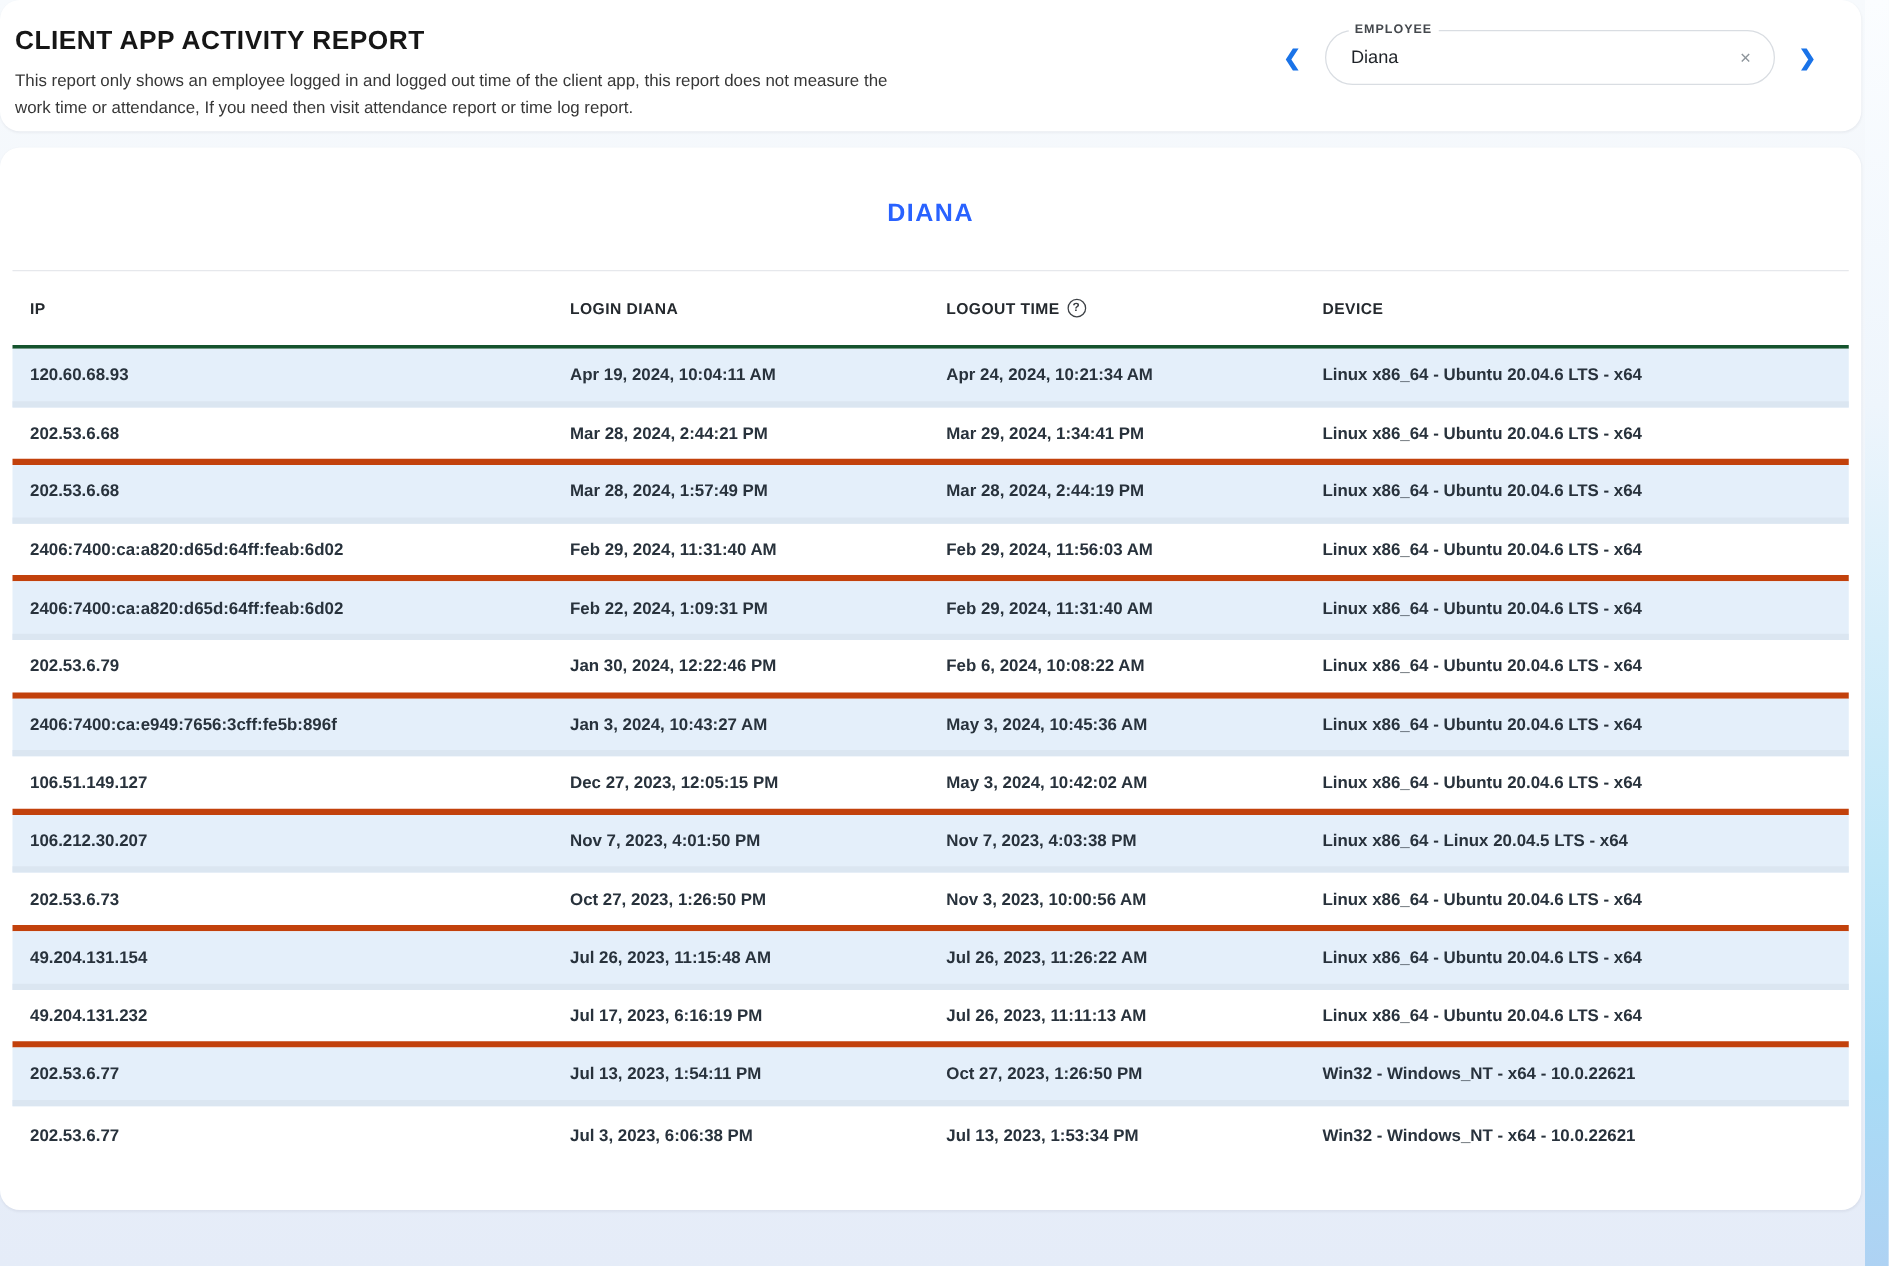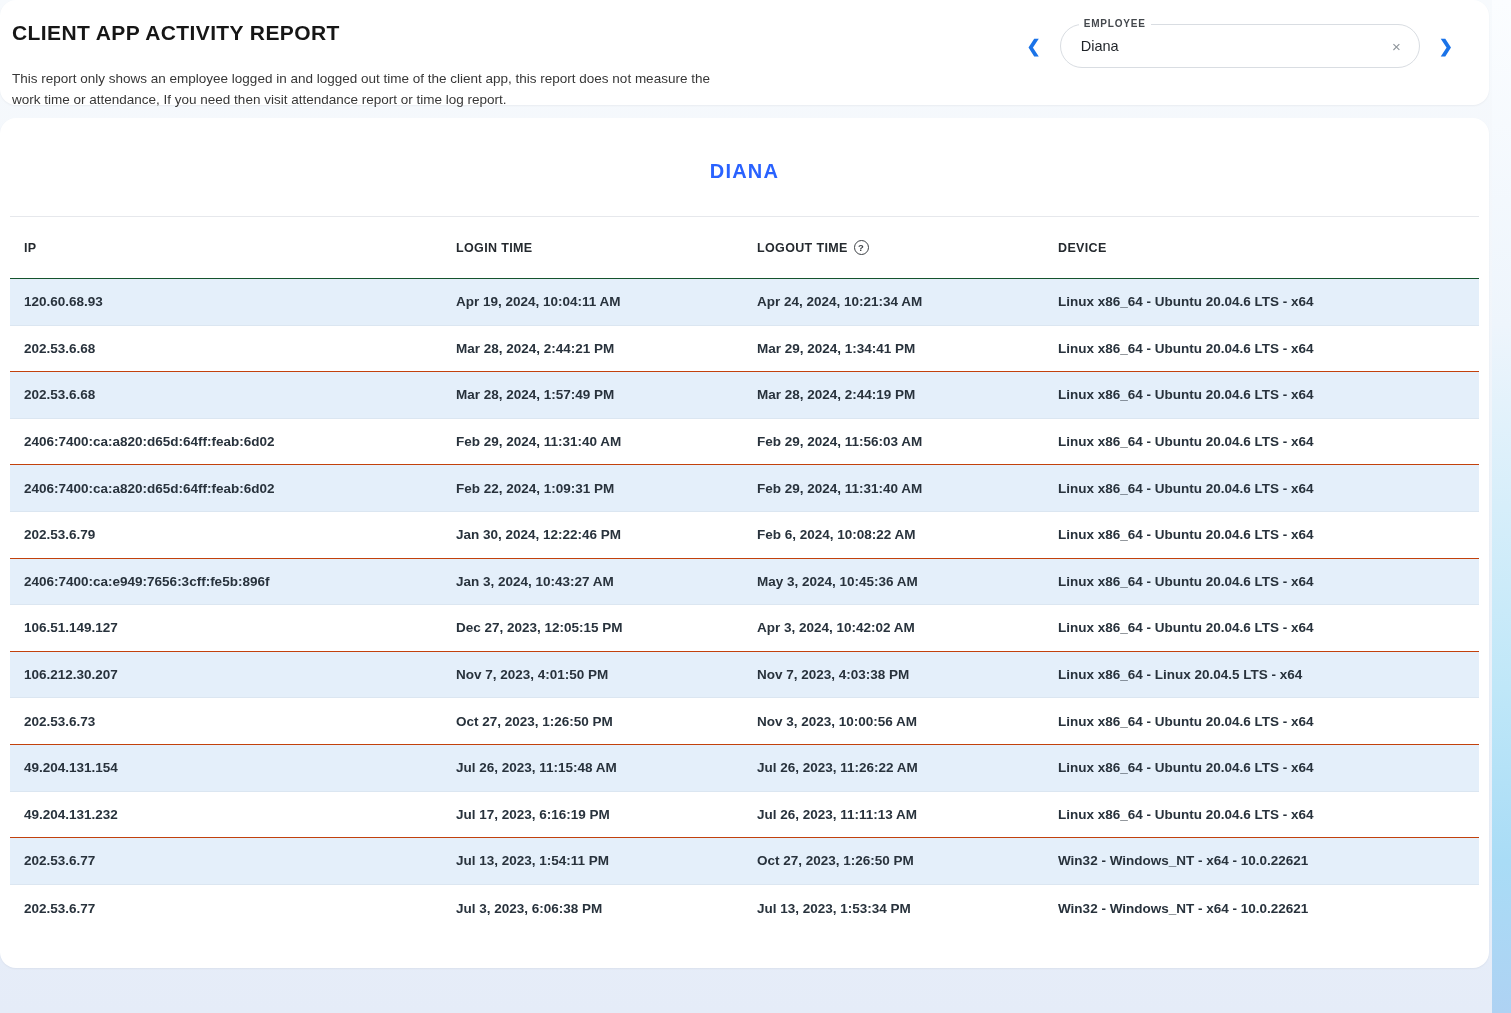--- a/index.html
+++ b/index.html
@@ -18,21 +18,21 @@
   .card {
     position: absolute; left: 0; width: 1489px; background: #ffffff;
     border-radius: 16px; box-shadow: 0 1px 2px rgba(16,24,40,0.05);
   }
   .header-card { top: 0; height: 105px; }
   .header-text { position: absolute; left: 12px; top: 21px; }
   .page-title {
     font-size: 21px; font-weight: 700; letter-spacing: 0.4px; color: #161616;
   }
   .page-desc {
-    margin-top: 23px; font-size: 13.5px; line-height: 21px; color: #373737;
+    margin-top: 9px; font-size: 13.5px; line-height: 21px; color: #373737;
     max-width: 726px; font-weight: 400;
   }
   .employee-nav {
     position: absolute; right: 34px; top: 24px;
     display: flex; align-items: center; gap: 17px;
   }
   .chev-btn {
     background: none; border: none; cursor: pointer;
     color: #1a73e8; font-size: 17px; font-weight: 700; line-height: 1;
     padding: 2px;
@@ -60,32 +60,32 @@
   .employee-name {
     margin-top: 42px; text-align: center;
     font-size: 20px; font-weight: 700; letter-spacing: 1.2px; color: #2962ff;
   }
   .divider { height: 1px; background: #e6e8ec; margin: 33px 10px 0 10px; }
   .table { margin: 0 10px; }
   .trow {
     display: grid; grid-template-columns: 432px 301px 301px 1fr;
     align-items: center;
   }
-  .thead { height: 62px; border-bottom: 1px solid #14532d; }
+  .thead { height: 62px; border-bottom: 3px solid #14532d; }
   .th {
     padding-left: 14px; font-size: 12.5px; font-weight: 700;
     letter-spacing: 0.35px; color: #24292e; display: flex; align-items: center;
   }
   .help-icon {
     display: inline-flex; align-items: center; justify-content: center;
     width: 15px; height: 15px; margin-left: 6px;
     border: 1.4px solid #3c4045; border-radius: 50%;
     font-size: 9.5px; font-weight: 700; color: #3c4045;
   }
-  .tbody .trow { height: 46.6px; border-bottom: 1px solid #c2410c; }
+  .tbody .trow { height: 46.6px; border-bottom: 5px solid #c2410c; }
   .tbody .trow:last-child { border-bottom: none; }
   .tbody .trow.striped { background: #e4effa; border-bottom-color: #dbe6f1; }
   .td {
     padding-left: 14px; font-size: 13.5px; font-weight: 600; color: #28323c;
     white-space: nowrap; overflow: hidden; text-overflow: ellipsis;
   }
 </style>
 </head>
 <body>
 
@@ -115,21 +115,21 @@
 
 <div class="card main-card">
   <h2 class="employee-name">DIANA</h2>
   <div class="divider"></div>
   <div class="table">
     <div class="trow thead">
       <div class="th">
         <span>IP</span>
       </div>
       <div class="th">
-        <span>LOGIN TIME</span>
+        <span>LOGIN DIANA</span>
       </div>
       <div class="th">
         <span>LOGOUT TIME</span>
         <span class="help-icon">?</span>
       </div>
       <div class="th">
         <span>DEVICE</span>
       </div>
     </div>
     <div class="tbody">
@@ -178,21 +178,21 @@
   <div class="trow striped">
     <div class="td">2406:7400:ca:e949:7656:3cff:fe5b:896f</div>
     <div class="td">Jan 3, 2024, 10:43:27 AM</div>
     <div class="td">May 3, 2024, 10:45:36 AM</div>
     <div class="td">Linux x86_64 - Ubuntu 20.04.6 LTS - x64</div>
   </div>
 
   <div class="trow">
     <div class="td">106.51.149.127</div>
     <div class="td">Dec 27, 2023, 12:05:15 PM</div>
-    <div class="td">Apr 3, 2024, 10:42:02 AM</div>
+    <div class="td">May 3, 2024, 10:42:02 AM</div>
     <div class="td">Linux x86_64 - Ubuntu 20.04.6 LTS - x64</div>
   </div>
 
   <div class="trow striped">
     <div class="td">106.212.30.207</div>
     <div class="td">Nov 7, 2023, 4:01:50 PM</div>
     <div class="td">Nov 7, 2023, 4:03:38 PM</div>
     <div class="td">Linux x86_64 - Linux 20.04.5 LTS - x64</div>
   </div>
 

